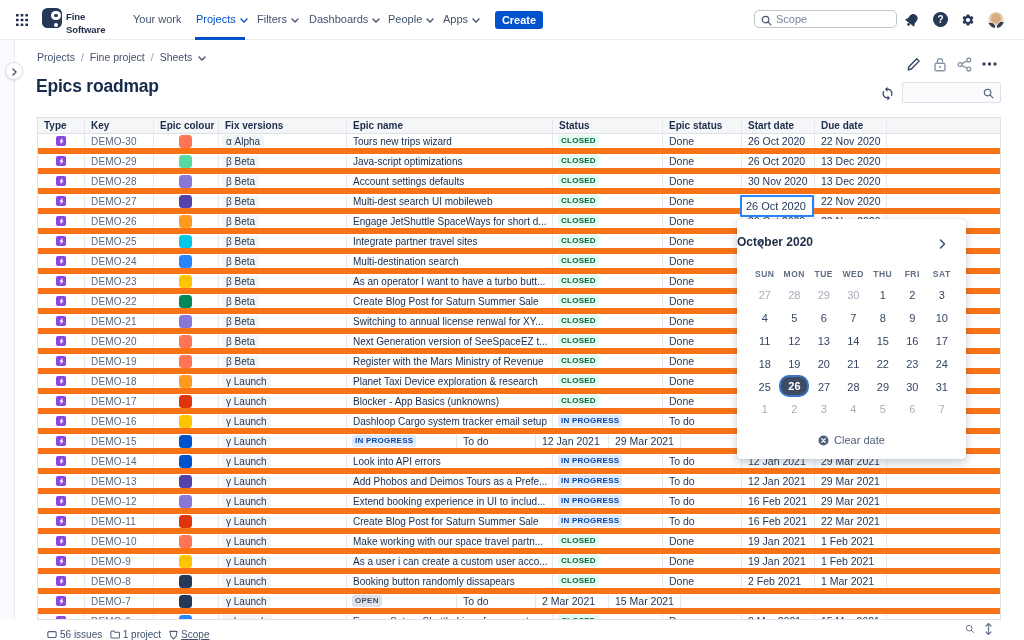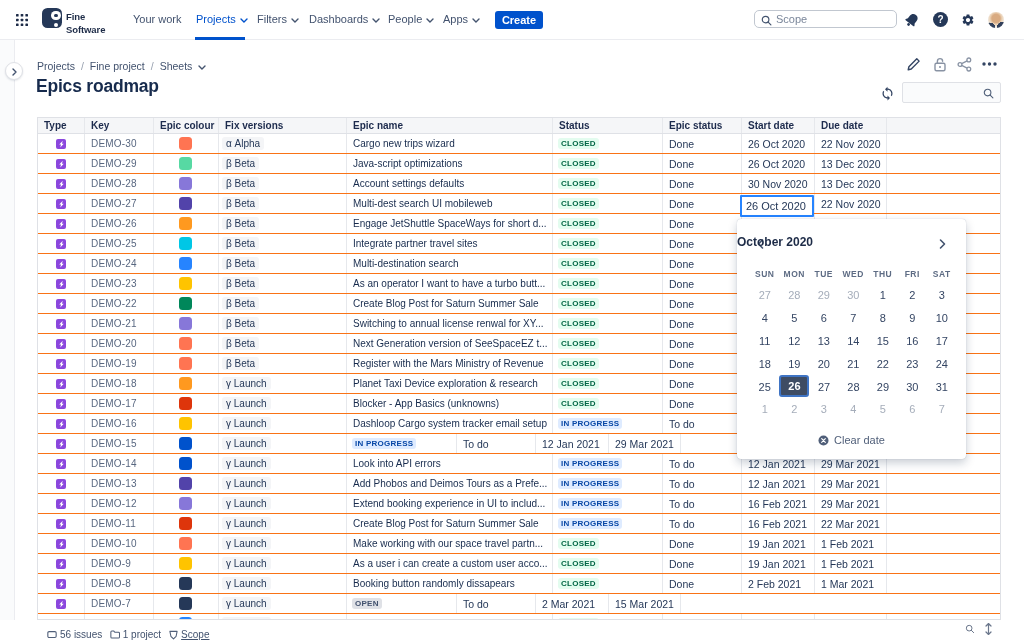--- a/index.html
+++ b/index.html
@@ -23,31 +23,31 @@
 .navsearch span{position:absolute;left:21px;top:2px;font-size:11px;color:#7A869A}
 .nico{position:absolute;top:12px}
 .avatar{position:absolute;left:988px;top:12px;width:15.5px;height:15.5px;border-radius:50%;overflow:hidden;
  background:
   radial-gradient(circle at 10% 102%, #33415C 0 26%, transparent 27%),
   radial-gradient(circle at 92% 98%, #33415C 0 27%, transparent 28%),
   radial-gradient(circle at 50% 40%, #D9AB82 0 33%, #EBD3B8 48%, #F4EEE6 68%)}
 
 .rail{position:absolute;left:0;top:40px;width:15px;height:580px;background:#FAFBFC;border-right:1px solid #EBECF0}
 .railbtn{position:absolute;left:5px;top:62px;width:18px;height:18px;border-radius:50%;background:#fff;border:1px solid #DFE1E6;box-shadow:0 1px 2px rgba(9,30,66,.12)}
-.crumbs{position:absolute;left:37px;top:60px;font-size:10.5px;color:#42526E;white-space:nowrap}
+.crumbs{position:absolute;left:37px;top:51px;font-size:10.5px;color:#42526E;white-space:nowrap}
 .crumbs .sl{color:#97A0AF;padding:0 6px}
 .title{position:absolute;left:36px;top:76px;font-size:17.5px;font-weight:bold;letter-spacing:-.2px;color:#172B4D}
 .acticons{position:absolute;top:57px}
 
 .tsearch{position:absolute;left:902px;top:82px;width:99px;height:21px;border:1px solid #DFE1E6;border-radius:2px;background:#FAFBFC}
 
 .twrap{position:absolute;left:37px;top:117px;width:964px;height:503px;border:1px solid #DFE1E6;border-bottom:none;overflow:hidden;background:#fff}
 .thead{display:flex;height:16px;background:#F5F6F8;border-bottom:1px solid #DFE1E6;font-weight:bold;font-size:10px;color:#1D2B4D}
 .thead .td{display:flex;align-items:center;padding-left:6px}
-.tr{display:flex;height:20px;border-bottom:1px solid #f97316;font-size:10.5px;color:#172B4D;background:#fff}
+.tr{display:flex;height:20px;border-bottom:6px solid #f97316;font-size:10.5px;color:#172B4D;background:#fff}
 .td{display:flex;align-items:center;flex:none;overflow:hidden;border-right:1px solid #E6E8EC;height:100%}
 .c1{width:47px}.c2{width:69px}.c3{width:65px}.c4{width:128px}.c5{width:206px}
 .c6{width:110px}.c7{width:79px}.c8{width:73px}.c9{width:72px}.c10{width:113px;border-right:none}
 .tr .c2{padding-left:6px;color:#586780;font-size:10px;letter-spacing:.2px}
 .tr .c7,.tr .c8,.tr .c9{padding-left:6px;color:#253858}
 .ep{margin-left:18px}
 .sw{width:13px;height:13px;border-radius:3.5px;margin-left:25px}
 .vch{margin-left:3px;background:#F4F5F7;border-radius:3px;padding:0 4px;line-height:13px;font-size:10px;color:#253858;white-space:nowrap}
 .nm{padding-left:6px;white-space:nowrap;font-size:10px}
 .sch{margin-left:5px;border-radius:3px;padding:0 3px;line-height:11.5px;font-size:8px;font-weight:bold;letter-spacing:.25px;white-space:nowrap}
@@ -64,21 +64,21 @@
 .picker{position:absolute;left:737px;top:219px;width:229px;height:240px;background:#fff;border-radius:4px;
  box-shadow:0 4px 10px rgba(9,30,66,.22),0 0 1px rgba(9,30,66,.3);z-index:5}
 .pkhead{position:absolute;left:0;top:16px;width:229px;height:18px;text-align:left;font-size:12px;font-weight:bold;color:#1D2B47}
 .pkch{position:absolute;top:15px;width:20px;height:20px}
 .pkdays{position:absolute;left:13px;top:50px;width:206.5px;display:flex}
 .pkdays span{width:29.5px;text-align:center;font-size:8.5px;font-weight:bold;color:#5E6C84;letter-spacing:.5px}
 .pkgrid{position:absolute;left:13px;top:65px;width:206.5px}
 .pkrow{display:flex;height:22.8px}
 .pkrow span{width:29.5px;display:flex;align-items:center;justify-content:center;font-size:11px;color:#344563;font-weight:500}
 .pkrow span.o{color:#A5ADBA;font-weight:400}
-.pkrow span.sel{background:#3E4C63;color:#fff;border:2px solid #3F74C4;border-radius:3px;width:30px;height:22px;margin:0;font-weight:bold}
+.pkrow span.sel{background:#3E4C63;color:#fff;border:2px solid #3F74C4;border-radius:10px;width:30px;height:22px;margin:0;font-weight:bold}
 .pkclear{position:absolute;left:0;top:215px;width:229px;display:flex;align-items:center;justify-content:center;font-size:11px;color:#505F79}
 .pkclear svg{margin-right:5px}
 </style>
 </head>
 <body>
 <div class="nav">
   <svg class="grid9" width="12" height="12" viewBox="0 0 12 12">
       <g fill="#1D2B47">
         <rect x="0" y="0" width="2.6" height="2.6" rx=".6"></rect>
         <rect x="4.7" y="0" width="2.6" height="2.6" rx=".6"></rect>
@@ -196,21 +196,21 @@
         </svg>
       </div>
       <div class="td c2">DEMO-30</div>
       <div class="td c3">
         <span class="sw" style="background:#FF7452"></span>
       </div>
       <div class="td c4">
         <span class="vch">α Alpha</span>
       </div>
       <div class="td c5">
-        <span class="nm">Cargo new trips wizard</span>
+        <span class="nm">Tours new trips wizard</span>
       </div>
       <div class="td c6">
         <span class="sch stc">CLOSED</span>
       </div>
       <div class="td c7">Done</div>
       <div class="td c8">26 Oct 2020</div>
       <div class="td c9">22 Nov 2020</div>
       <div class="td c10"></div>
     </div>
 <div class="tr">

